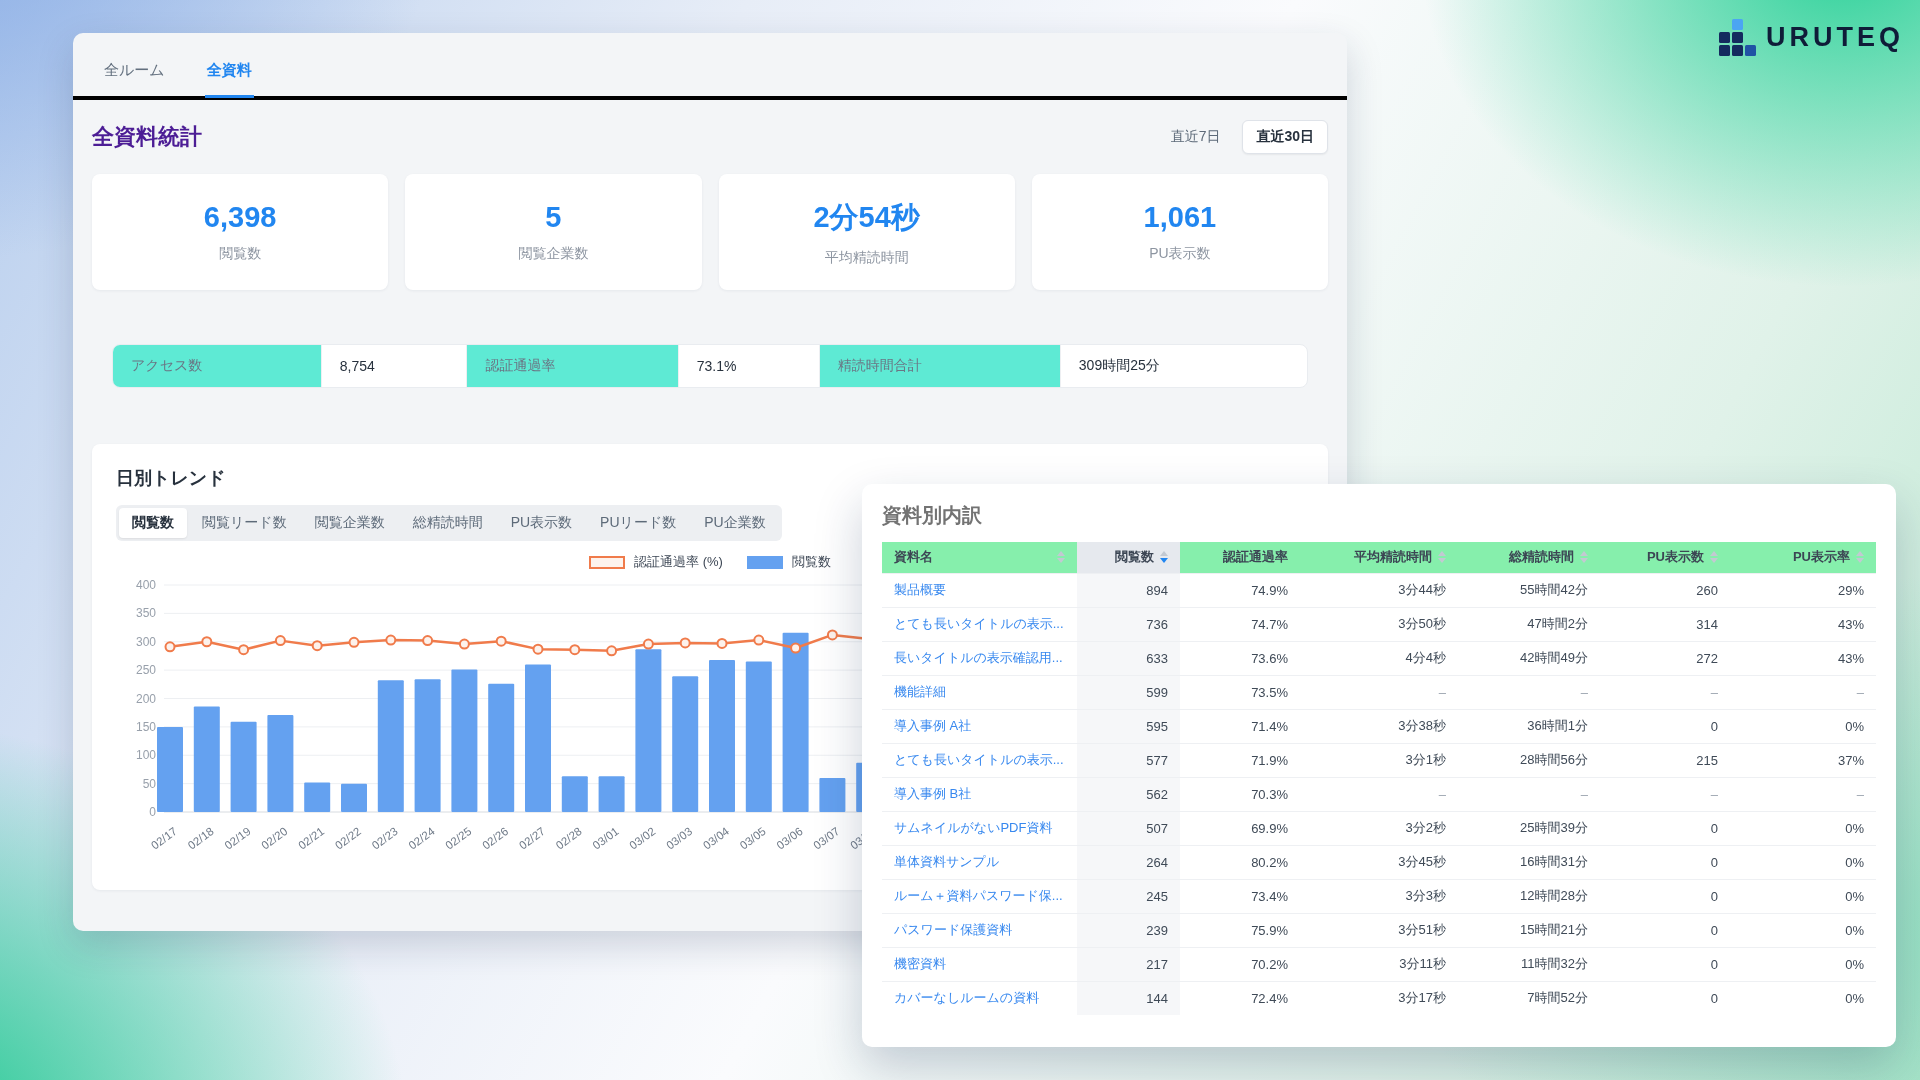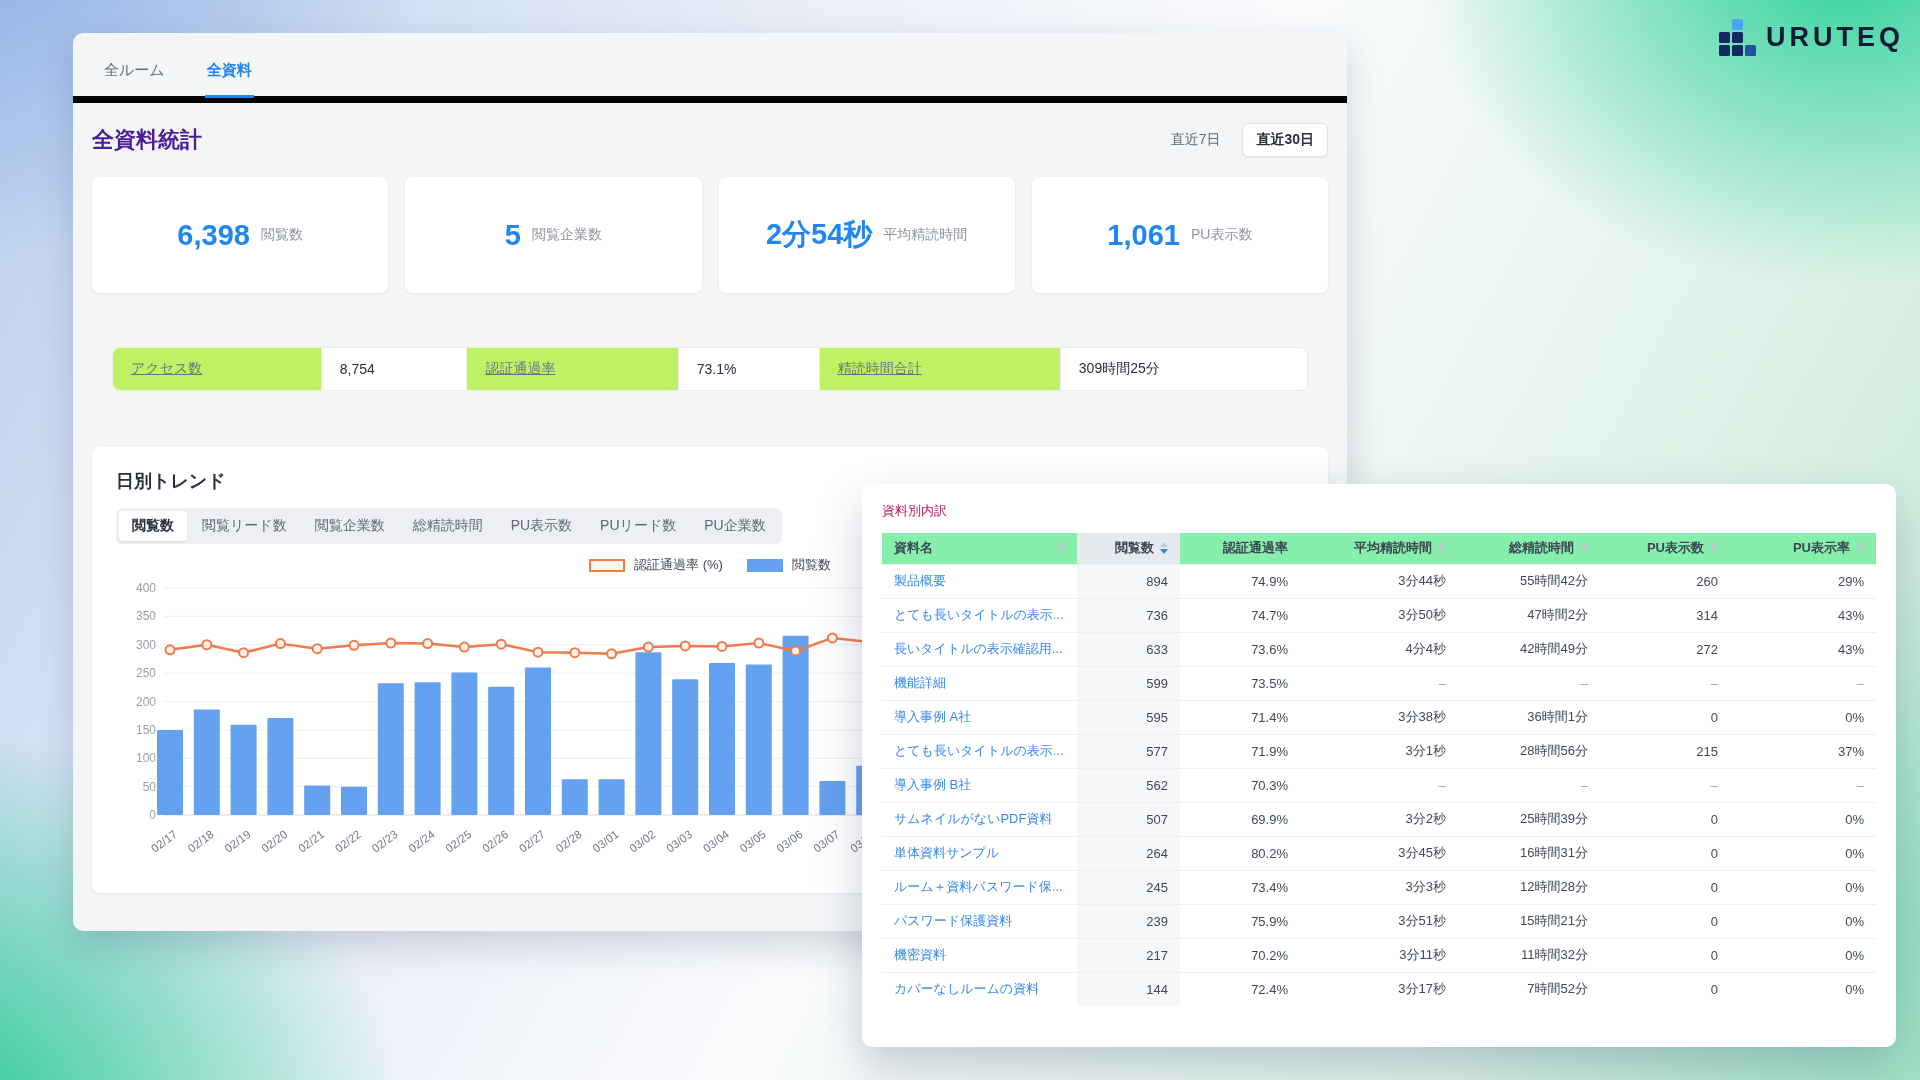--- a/index.html
+++ b/index.html
@@ -21,53 +21,53 @@
   .lg-light { background:#4ba5f3; }
   .lg-navy  { background:#142a5e; }
   .lg-mid   { background:#2053a4; }
   .logo-text { font-size:27px; font-weight:800; letter-spacing:4px; color:#0f1c38;text-align:center; }
   
   .main-panel {
     position:absolute; left:73px; top:33px; width:1274px; height:898px;
     background:#f3f5f7; border-radius:10px; padding:0 19px;
     box-shadow:0 14px 36px rgba(20,40,80,.18);
   }
-  .tabs-row { margin:0 -19px; padding:28px 29px 0; border-bottom:7px solid #000000; display:flex; gap:38px; }
+  .tabs-row { margin:0 -19px; padding:28px 29px 0; border-bottom:4px solid #000000; display:flex; gap:38px; }
   .tab { font-size:15px; color:#626f7e; padding:0 2px 15px; border-bottom:3px solid transparent; margin-bottom:-2px; cursor:pointer; }
   .tab.active { color:#2186f0; font-weight:bold; border-bottom-color:#2186f0; }
   .title-row { display:flex; align-items:center; justify-content:space-between; margin-top:12px; height:50px; }
   .page-title { font-size:22px; font-weight:bold; color:#4c1d95; }
   .range-group { display:flex; align-items:center; gap:8px; }
   .range-btn { font-size:14px; color:#5d6a79; padding:7px 13px; border-radius:6px; border:1px solid transparent; cursor:pointer; }
   .range-btn.active { background:#fff; border-color:#dfe3e9; color:#27313d; font-weight:bold; box-shadow:0 1px 2px rgba(0,0,0,.06); }
   .cards-row { display:flex; gap:17px; margin-top:12px; }
-  .stat-card { flex:1; background:#fff; border-radius:8px; height:116px; display:flex; flex-direction:row;
+  .stat-card { flex:1; background:#fff; border-radius:8px; height:116px; display:flex; flex-direction:column;
     align-items:center; justify-content:center; gap:11px; box-shadow:0 1px 3px rgba(25,39,60,.06); }
   .stat-value { font-size:29px; font-weight:bold; color:#2186f0; }
   .stat-label { font-size:14px; color:#8d95a1; }
   .strip { margin:54px 20px 0; background:#fff; border:1px solid #e9ecf0; border-radius:8px; display:flex; height:44px; overflow:hidden; }
   .strip-cell { display:flex; align-items:center; padding:0 18px; font-size:14px; border-left:1px solid #edeff2; }
   .strip-cell:first-child { border-left:none; }
-  .strip-cell.lbl { color:#6a7584; background:#bef264;text-decoration:underline; }
+  .strip-cell.lbl { color:#6a7584; background:#5eead4; }
   .strip-cell.val { color:#27313d; }
   .trend-card { margin-top:56px; background:#fff; border-radius:8px; height:446px; padding:22px 24px;
     box-shadow:0 1px 3px rgba(25,39,60,.06); }
   .trend-title { font-size:18px; font-weight:bold; color:#27313d; }
   .metric-tabs { margin-top:15px; display:inline-flex; background:#edeff2; border-radius:6px; padding:3px; gap:2px; }
   .metric-tab { font-size:14px; color:#5d6a79; padding:6px 13px; border-radius:4px; white-space:nowrap; cursor:pointer; }
   .metric-tab.active { background:#fff; color:#27313d; font-weight:bold; box-shadow:0 1px 2px rgba(0,0,0,.08); }
   .legend-row { display:flex; justify-content:center; align-items:center; gap:24px; margin-top:12px; }
   .legend-item { display:flex; align-items:center; gap:9px; font-size:13px; color:#3c4654; }
   .sw-line { width:36px; height:13px; border:2px solid #f07b4b; background:#fdf3ed; }
   .sw-bar  { width:36px; height:13px; background:#64a1f0; }
   .chart-svg { display:block; margin-top:4px; }
   
   .breakdown { position:absolute; left:862px; top:484px; width:1034px; height:563px; background:#fff;
     border-radius:10px; box-shadow:0 20px 48px rgba(20,40,80,.22); padding:18px 20px 0; overflow:hidden; }
-  .breakdown-title { font-size:13px; font-weight:normal; color:#be185d; }
+  .breakdown-title { font-size:20px; font-weight:bold; color:#737373; }
   table.bd { border-collapse:collapse; width:100%; margin-top:13px; table-layout:fixed; }
   .bd th { background:#86efac; font-size:13px; color:#3c4654; font-weight:bold; height:31px; padding:0 12px; }
   .bd th.sorted { background:#e6e9ee; }
   .bd td { font-size:13px; color:#3f4a57; height:34px; padding:0 12px; border-top:1px solid #eef0f3; text-align:right; }
   .bd td.name { text-align:left; }
   .bd td.views { background:#f6f7f9; }
   .doc-link { color:#3788ef; text-decoration:none; cursor:pointer; white-space:nowrap; overflow:hidden; display:block; text-overflow:ellipsis; }
   .dash { color:#9aa3ae; }
   .th-inner { display:flex; align-items:center; }
   .th-inner.left { justify-content:space-between; }

